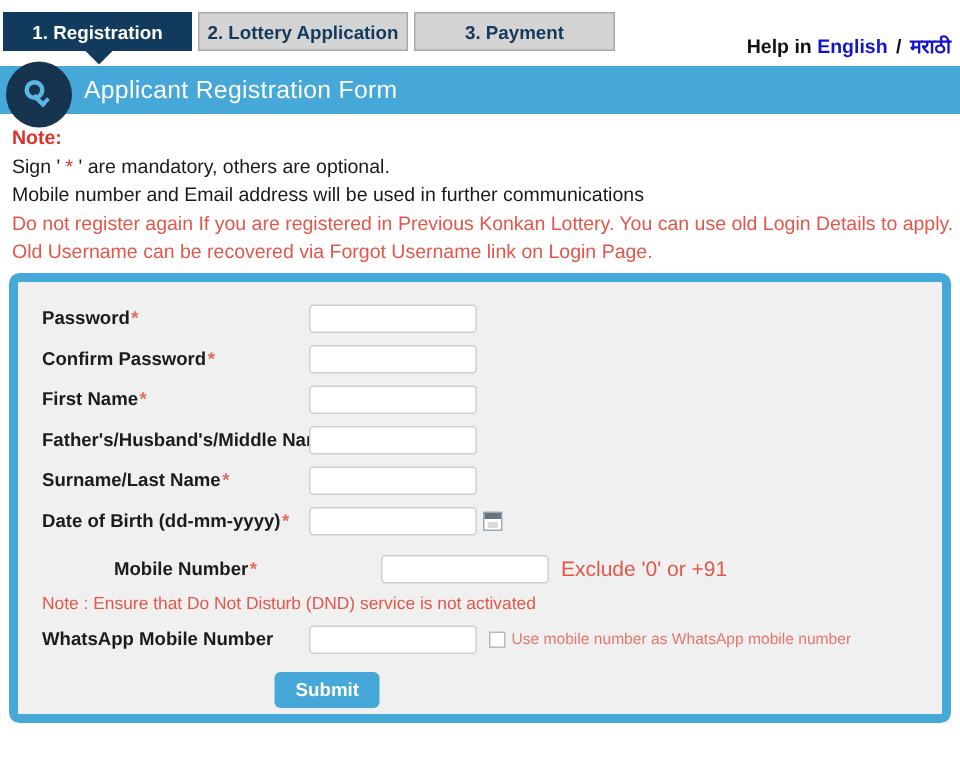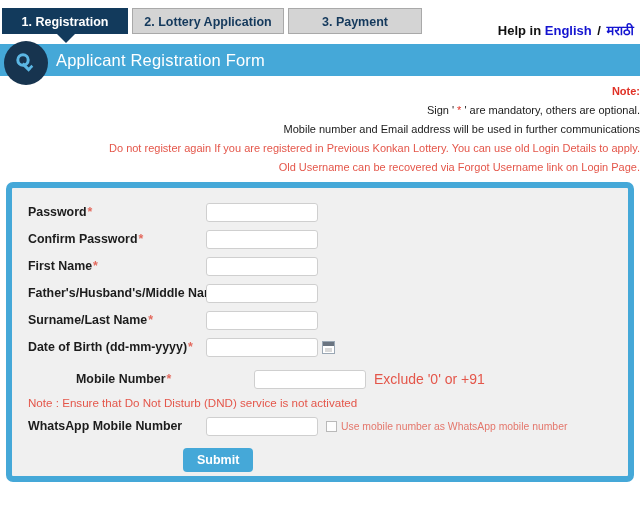--- a/index.html
+++ b/index.html
@@ -35,21 +35,21 @@
     font-weight: bold;
     text-align: center;
     color: #14395c;
     background: #d4d4d4;
     border: 1px solid #a9a9a9;
     box-sizing: border-box;
     white-space: nowrap;
     cursor: default;
   }
   .tab.t1 { width: 126px; }
-  .tab.t2 { width: 152px; }
+  .tab.t2 { width: 140px; }
   .tab.t3 { width: 134px; }
   .tab.active {
     background: #123a5c;
     border: 1px solid #123a5c;
     color: #ffffff;
   }
   .tab-arrow {
     position: absolute;
     left: 57px;
     top: 34px;
@@ -102,23 +102,22 @@
   .banner-title {
     margin-left: 56px;
     font-size: 16.5px;
     color: #ffffff;
     letter-spacing: .2px;
   }
 
   
   .notes {
     padding: 8px 0 0 8px;
-    font-size: 11px;
+    font-size: 13px;
     color: #1a1a1a;
-    text-align: right;
   }
   .notes .line { margin: 0 0 4px 0; line-height: 15px; }
   .notes .ttl { color: #e03126; font-weight: bold; }
   .notes .red { color: #e4564a; }
   .star-red { color: #e03126; }
 
   
   .panel {
     margin: 7px 6px 0 6px;
     border: 6px solid #45a8d8;

